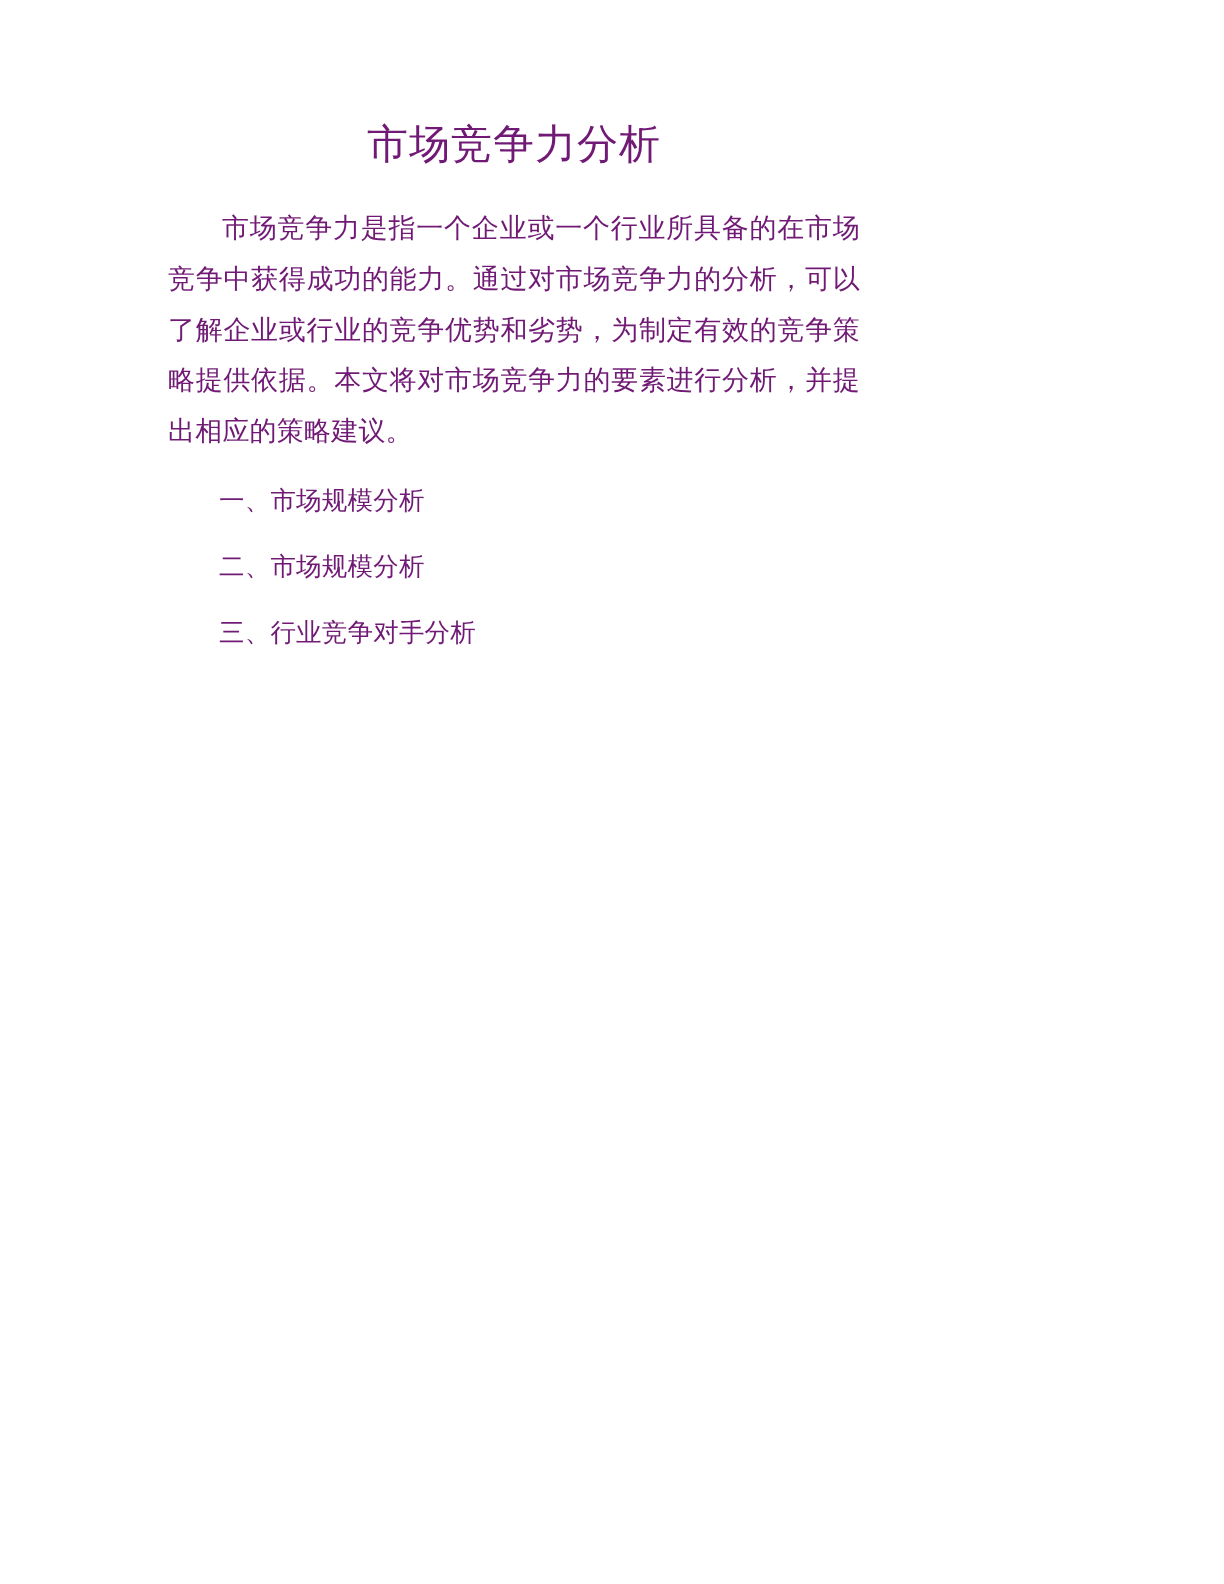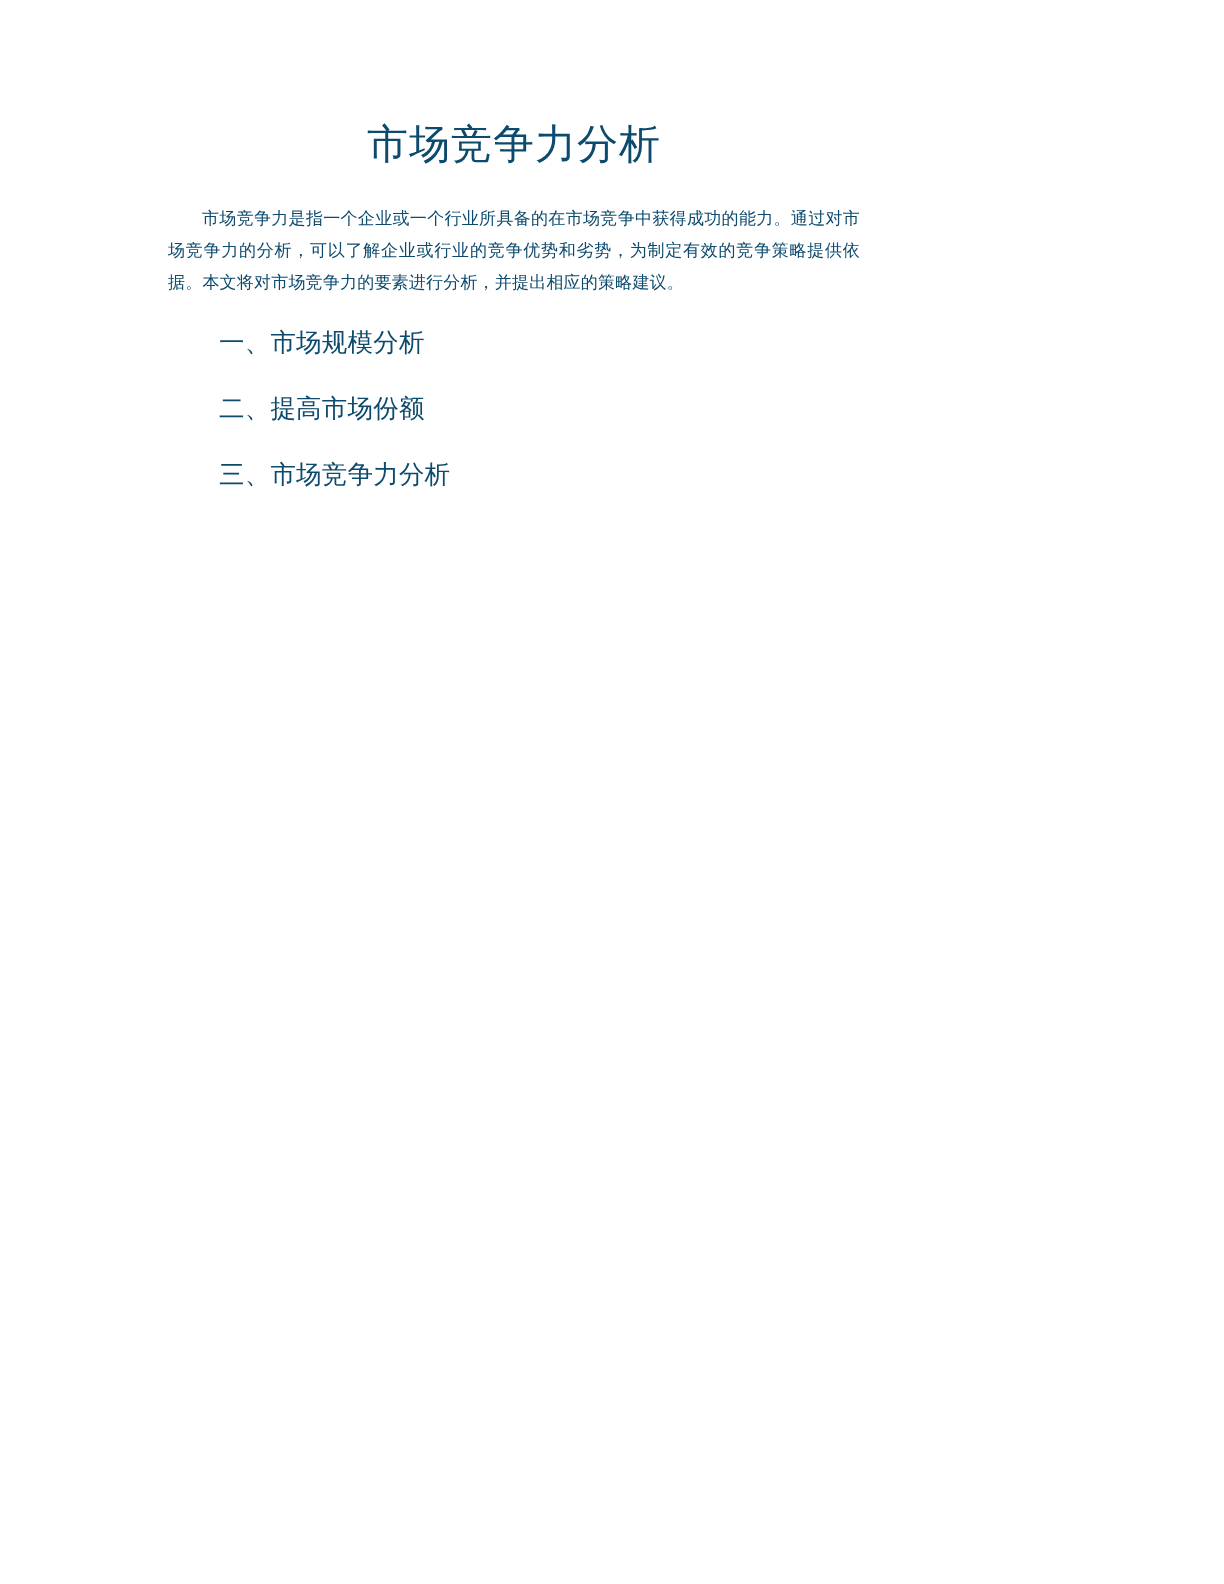--- a/index.html
+++ b/index.html
@@ -8,33 +8,33 @@
     background: #ffffff;
   }
   .page {
     position: relative;
     width: 1028px;
     height: 1584px;
     background: #ffffff;
     box-sizing: border-box;
     padding: 96px 168px 0 168px;
     font-family: "Liberation Serif", "DejaVu Serif", serif;
-    color: #0c4a6e;
+    color: #701a75;
     overflow: hidden;
   }
   .doc-title {
     font-size: 41px;
     line-height: 1.2;
     text-align: center;
     margin: 24px 0 34px 0;
     font-weight: normal;
     letter-spacing: 1px;
   }
   .para {
-    font-size: 17px;
+    font-size: 27px;
     line-height: 1.88;
     text-align: justify;
     text-justify: inter-ideograph;
     margin: 0 0 20px 0;
     text-indent: 2em;
     letter-spacing: 0.2px;
   }
   .heading {
     font-size: 25.5px;
     line-height: 1.88;
@@ -51,18 +51,18 @@
 
 <div class="page">
 
   <h1 class="doc-title">市场竞争力分析</h1>
 
   <p class="para">市场竞争力是指一个企业或一个行业所具备的在市场竞争中获得成功的能力。通过对市场竞争力的分析，可以了解企业或行业的竞争优势和劣势，为制定有效的竞争策略提供依据。本文将对市场竞争力的要素进行分析，并提出相应的策略建议。</p>
 
   <p class="heading">一、市场规模分析</p>
 
 
-  <p class="heading">二、提高市场份额</p>
+  <p class="heading">二、市场规模分析</p>
 
 
-  <p class="heading">三、市场竞争力分析</p>
+  <p class="heading">三、行业竞争对手分析</p>
 
 </div>
 
 </body></html>

